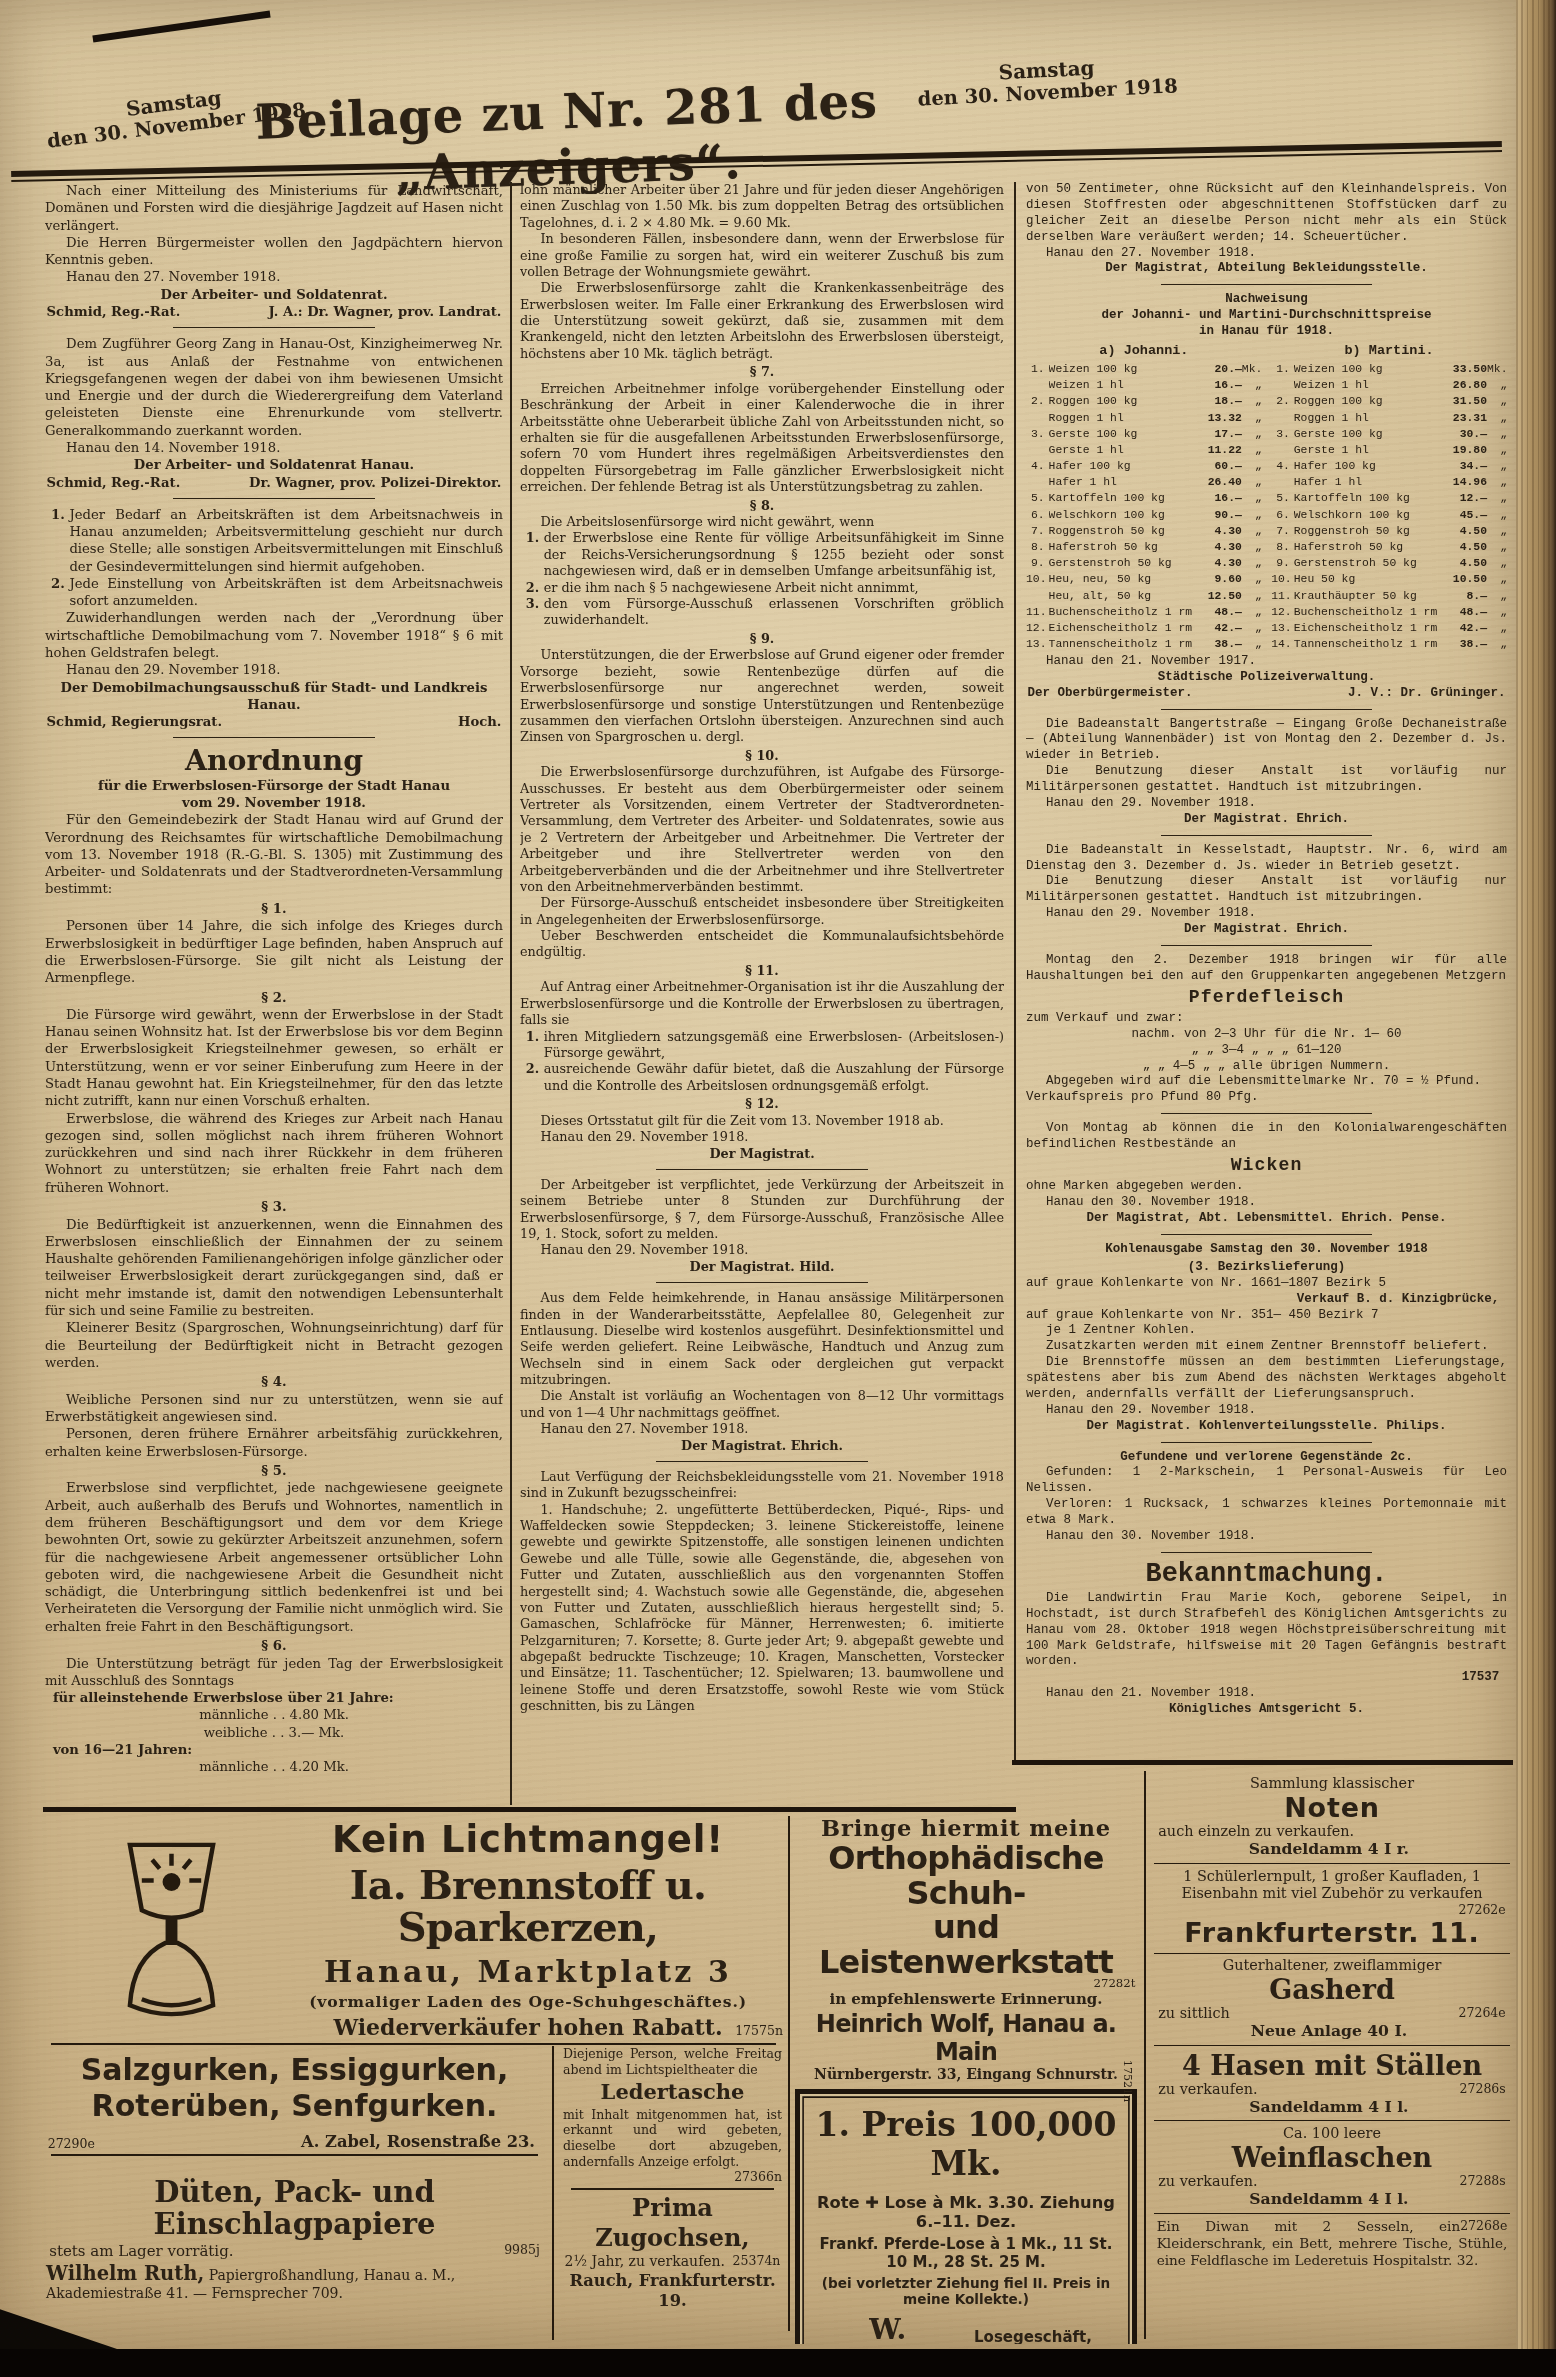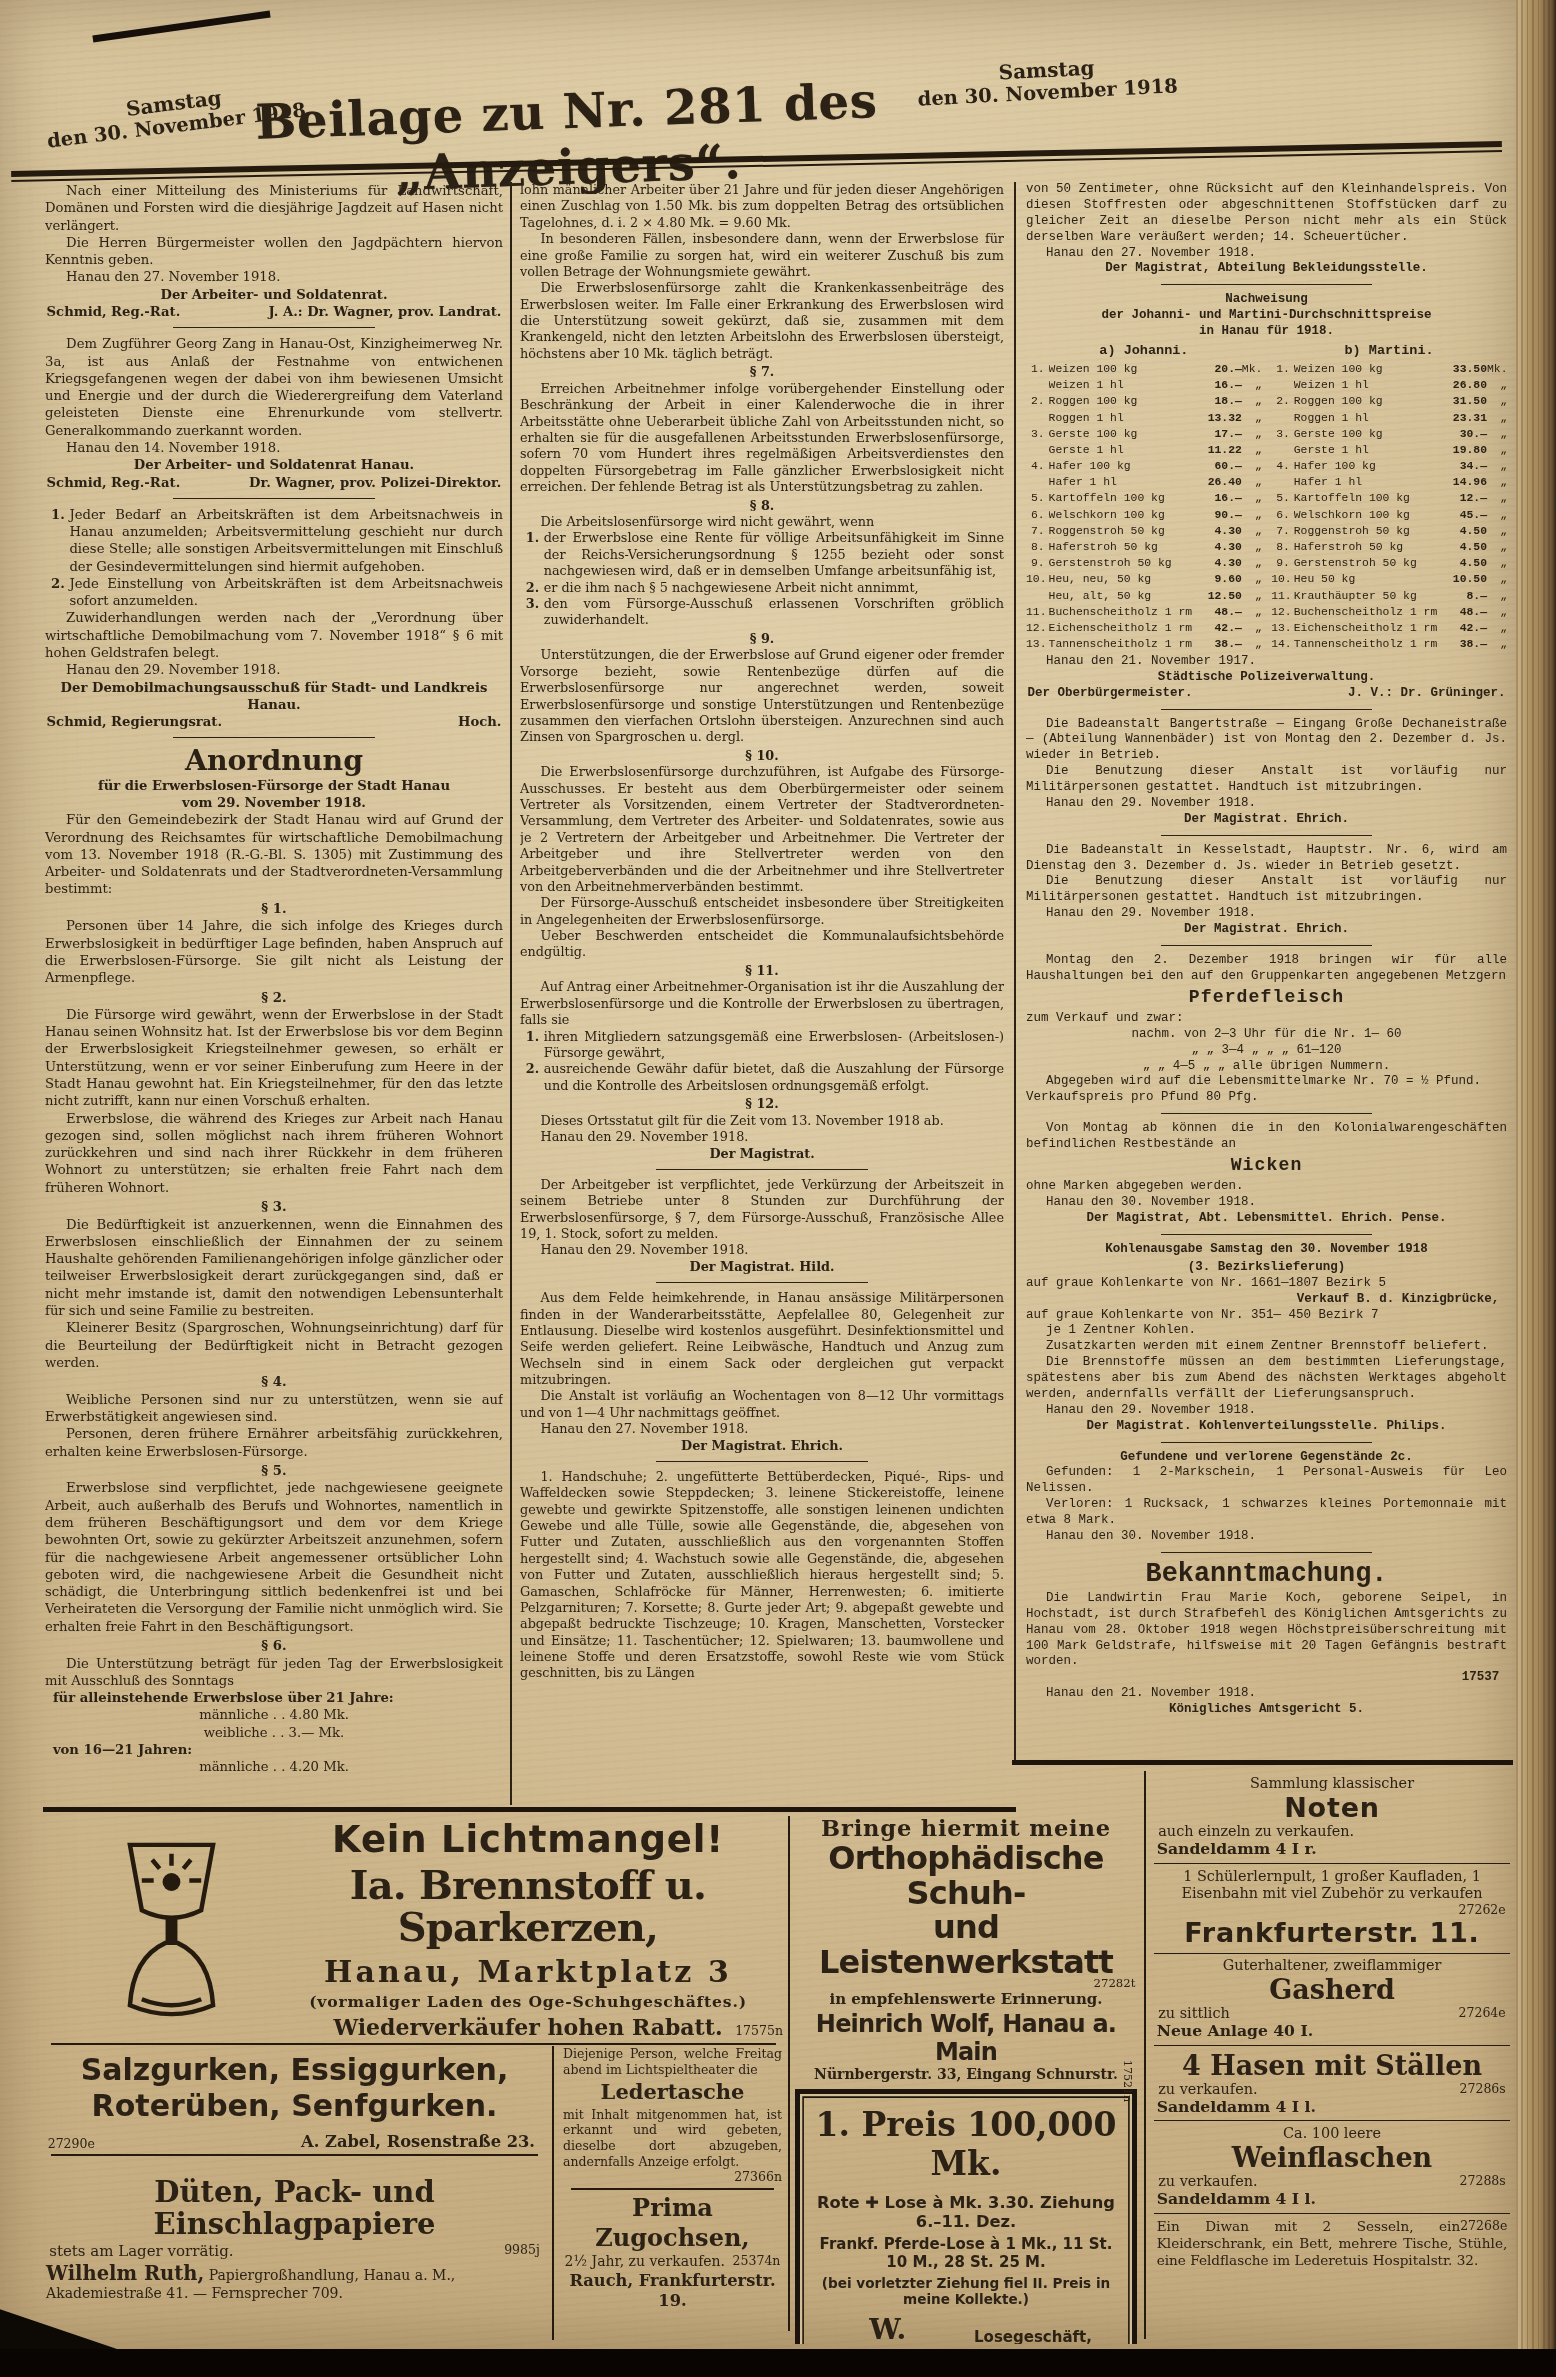--- a/index.html
+++ b/index.html
@@ -110,21 +110,21 @@
   .lot-name{display:flex;justify-content:center;align-items:center;gap:7.8px;margin-top:6.2px;}
   .lot-name .n1{font-size:28px;font-weight:bold;}
   .lot-name .n2{font-family:"DejaVu Sans",sans-serif;font-weight:bold;font-size:15px;text-align:left;line-height:1.15;}
   #ads-class{left:1152px;top:1771px;width:360px;height:571px;}
   .cl-item{padding:3.9px 4.7px 4.7px;}
   .cl-rule{border-top:1.6px solid #241a0e;margin:0 1.6px;}
   .cl-pre{text-align:center;font-size:14.4px;line-height:1.2;}
   .cl-title{text-align:center;font-weight:bold;font-size:27px;line-height:1.08;margin:0.8px 0;}
   .cl-title.sans{font-family:"DejaVu Sans",sans-serif;letter-spacing:0.8px;}
   .cl-post{display:flex;justify-content:space-between;font-size:14.4px;padding:0 1.6px;}
-  .cl-sig{text-align:left;font-weight:bold;font-size:15.6px;padding-right:6.2px;}
+  .cl-sig{text-align:center;font-weight:bold;font-size:15.6px;padding-right:6.2px;}
   .cl-body{font-size:13.6px;text-align:justify;line-height:1.25;}
   .cl-body .ad-ref{float:right;}
   
   #page-edge{position:absolute;left:1516px;top:0;width:40px;height:2349px;
     background:
      repeating-linear-gradient(90deg, rgba(60,40,20,.25) 0 1.6px, rgba(0,0,0,0) 1.6px 5.4px),
      linear-gradient(90deg,#c9b083,#b2956675 30%,#a98c5d 55%,#7d6340 80%,#32251636 100%),
      linear-gradient(90deg,#c9b083,#a98c5d 45%,#6b5336 85%,#2e2114);}
   #bottom-band{position:absolute;left:0;top:2349px;width:1556px;height:29px;background:#080503;}
   #corner-tear{position:absolute;left:0;top:2285px;width:117px;height:64px;background:#0d0a06;
@@ -250,20 +250,21 @@
         <div class="np-rule"></div>
         <div class="np-p">Der Arbeitgeber ist verpflichtet, jede Verkürzung der Arbeitszeit in seinem Betriebe unter 8 Stunden zur Durchführung der Erwerbslosenfürsorge, § 7, dem Fürsorge-Ausschuß, Französische Allee 19, 1. Stock, sofort zu melden.</div>
         <div class="np-date">Hanau den 29. November 1918.</div>
         <div class="np-cen">Der Magistrat.  Hild.</div>
         <div class="np-rule"></div>
         <div class="np-p">Aus dem Felde heimkehrende, in Hanau ansässige Militärpersonen finden in der Wanderarbeitsstätte, Aepfelallee 80, Gelegenheit zur Entlausung. Dieselbe wird kostenlos ausgeführt. Desinfektionsmittel und Seife werden geliefert. Reine Leibwäsche, Handtuch und Anzug zum Wechseln sind in einem Sack oder dergleichen gut verpackt mitzubringen.</div>
         <div class="np-p">Die Anstalt ist vorläufig an Wochentagen von 8—12 Uhr vormittags und von 1—4 Uhr nachmittags geöffnet.</div>
         <div class="np-date">Hanau den 27. November 1918.</div>
         <div class="np-cen">Der Magistrat.  Ehrich.</div>
         <div class="np-rule"></div>
+        <div class="np-p">Laut Verfügung der Reichsbekleidungsstelle vom 21. November 1918 sind in Zukunft bezugsscheinfrei:</div>
         <div class="np-p">1. Handschuhe; 2. ungefütterte Bettüberdecken, Piqué-, Rips- und Waffeldecken sowie Steppdecken; 3. leinene Stickereistoffe, leinene gewebte und gewirkte Spitzenstoffe, alle sonstigen leinenen undichten Gewebe und alle Tülle, sowie alle Gegenstände, die, abgesehen von Futter und Zutaten, ausschließlich aus den vorgenannten Stoffen hergestellt sind; 4. Wachstuch sowie alle Gegenstände, die, abgesehen von Futter und Zutaten, ausschließlich hieraus hergestellt sind; 5. Gamaschen, Schlafröcke für Männer, Herrenwesten; 6. imitierte Pelzgarnituren; 7. Korsette; 8. Gurte jeder Art; 9. abgepaßt gewebte und abgepaßt bedruckte Tischzeuge; 10. Kragen, Manschetten, Vorstecker und Einsätze; 11. Taschentücher; 12. Spielwaren; 13. baumwollene und leinene Stoffe und deren Ersatzstoffe, sowohl Reste wie vom Stück geschnitten, bis zu Längen</div>
       </section>
     <section class="col" id="col-right">
         <div class="np-p np-noindent">von 50 Zentimeter, ohne Rücksicht auf den Kleinhandelspreis. Von diesen Stoffresten oder abgeschnittenen Stoffstücken darf zu gleicher Zeit an dieselbe Person nicht mehr als ein Stück derselben Ware veräußert werden; 14. Scheuertücher.</div>
         <div class="np-date">Hanau den 27. November 1918.</div>
         <div class="np-cen">Der Magistrat, Abteilung Bekleidungsstelle.</div>
         <div class="np-rule"></div>
         <div class="np-h2">Nachweisung</div>
         <div class="np-h2">der Johanni- und Martini-Durchschnittspreise</div>
         <div class="np-h2">in Hanau für 1918.</div>

